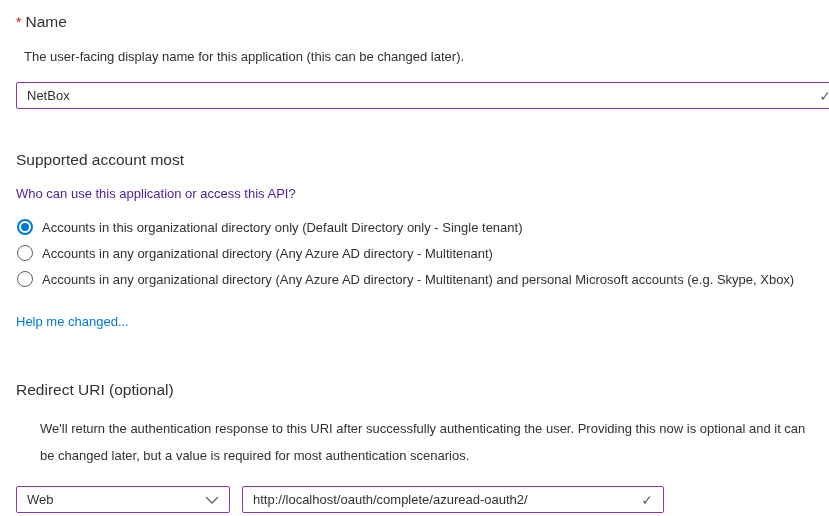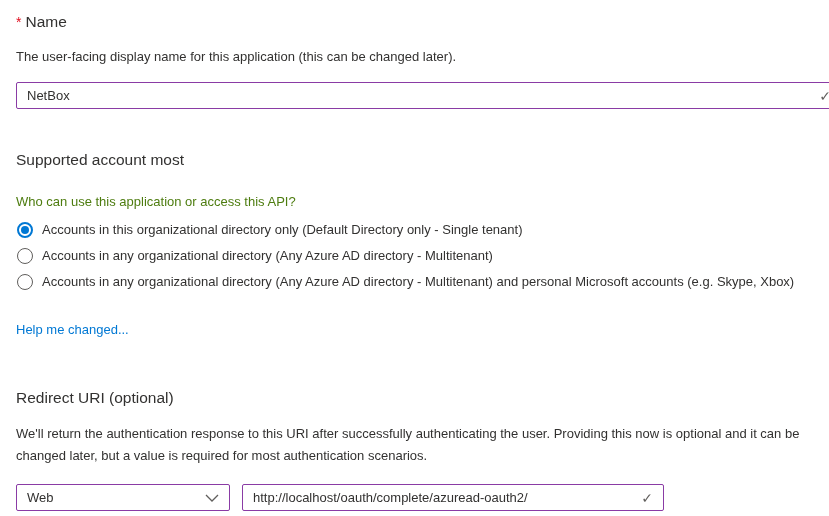--- a/index.html
+++ b/index.html
@@ -27,20 +27,21 @@
   .required-marker {
     color: #e00b1c;
     margin-right: 4px;
     font-size: 14px;
   }
   .field-description {
     font-size: 13px;
     color: #323130;
     line-height: 19px;
     margin-top: 15px;
+    margin-left: 8px;
   }
   
   .text-input-wrap {
     position: relative;
     margin-top: 16px;
     height: 27px;
     width: 826px;
     border: 1.5px solid #8a3ba5;
     border-radius: 2px;
     background: #fff;
@@ -62,27 +63,28 @@
     color: #605e5c;
     font-size: 14px;
     padding-right: 10px;
     flex: 0 0 auto;
     line-height: 1;
   }
   
   .account-types { margin-top: 41px; }
   .question-text {
     font-size: 13px;
-    color: #4d7c0f;
-    margin-top: 23px;
+    color: #4c1d95;
+    margin-top: 15px;
     line-height: 18px;
   }
   .radio-group { margin-top: 11px; }
   .radio-row {
     display: flex;
+    align-items: center;
     height: 26px;
     cursor: pointer;
   }
   .radio-circle {
     width: 16px;
     height: 16px;
     border-radius: 50%;
     border: 1px solid #605e5c;
     background: #fff;
     flex: 0 0 auto;
@@ -113,23 +115,24 @@
     font-size: 13px;
     color: #0078d4;
     text-decoration: none;
     cursor: pointer;
   }
   
   .redirect-section { margin-top: 50px; }
   .redirect-desc {
     font-size: 13px;
     color: #323130;
-    line-height: 22px;
+    line-height: 27px;
     margin-top: 15px;
     max-width: 800px;
+    margin-left: 24px;
   }
   .redirect-controls {
     margin-top: 17px;
     display: flex;
     align-items: center;
   }
   .select-wrap {
     position: relative;
     width: 214px;
     height: 27px;

